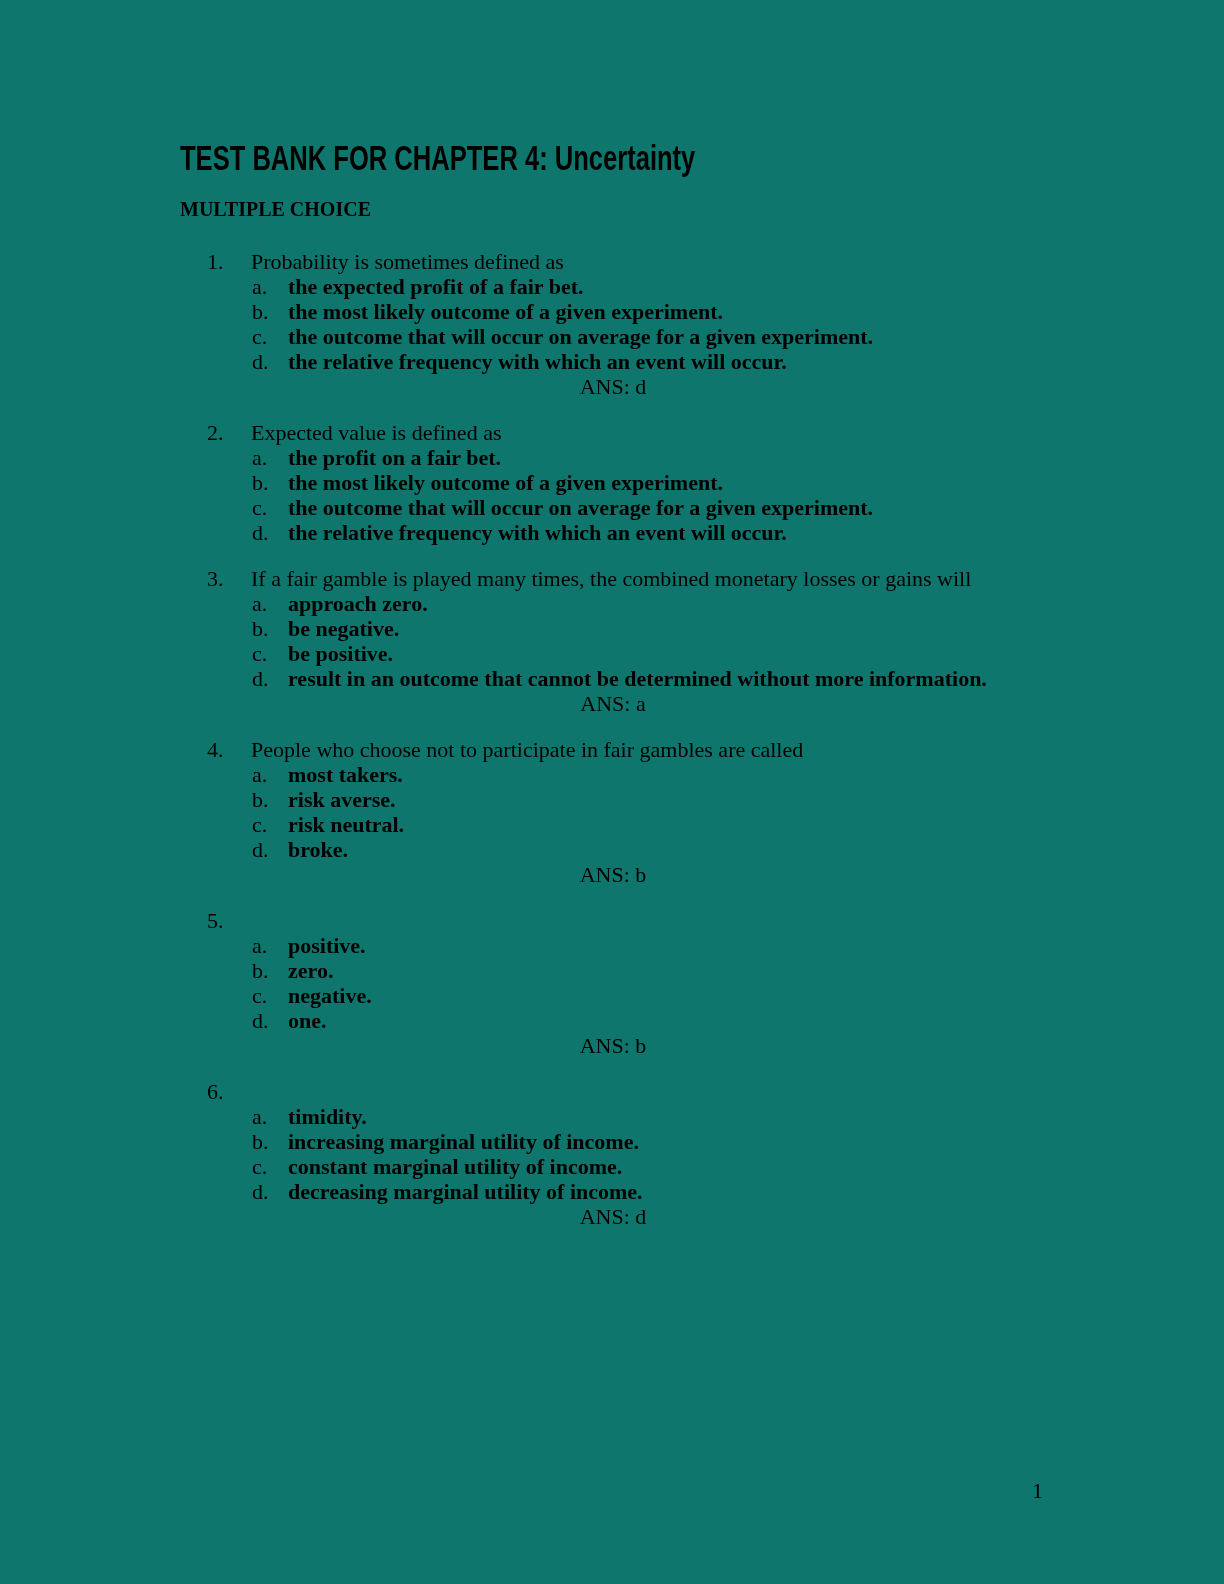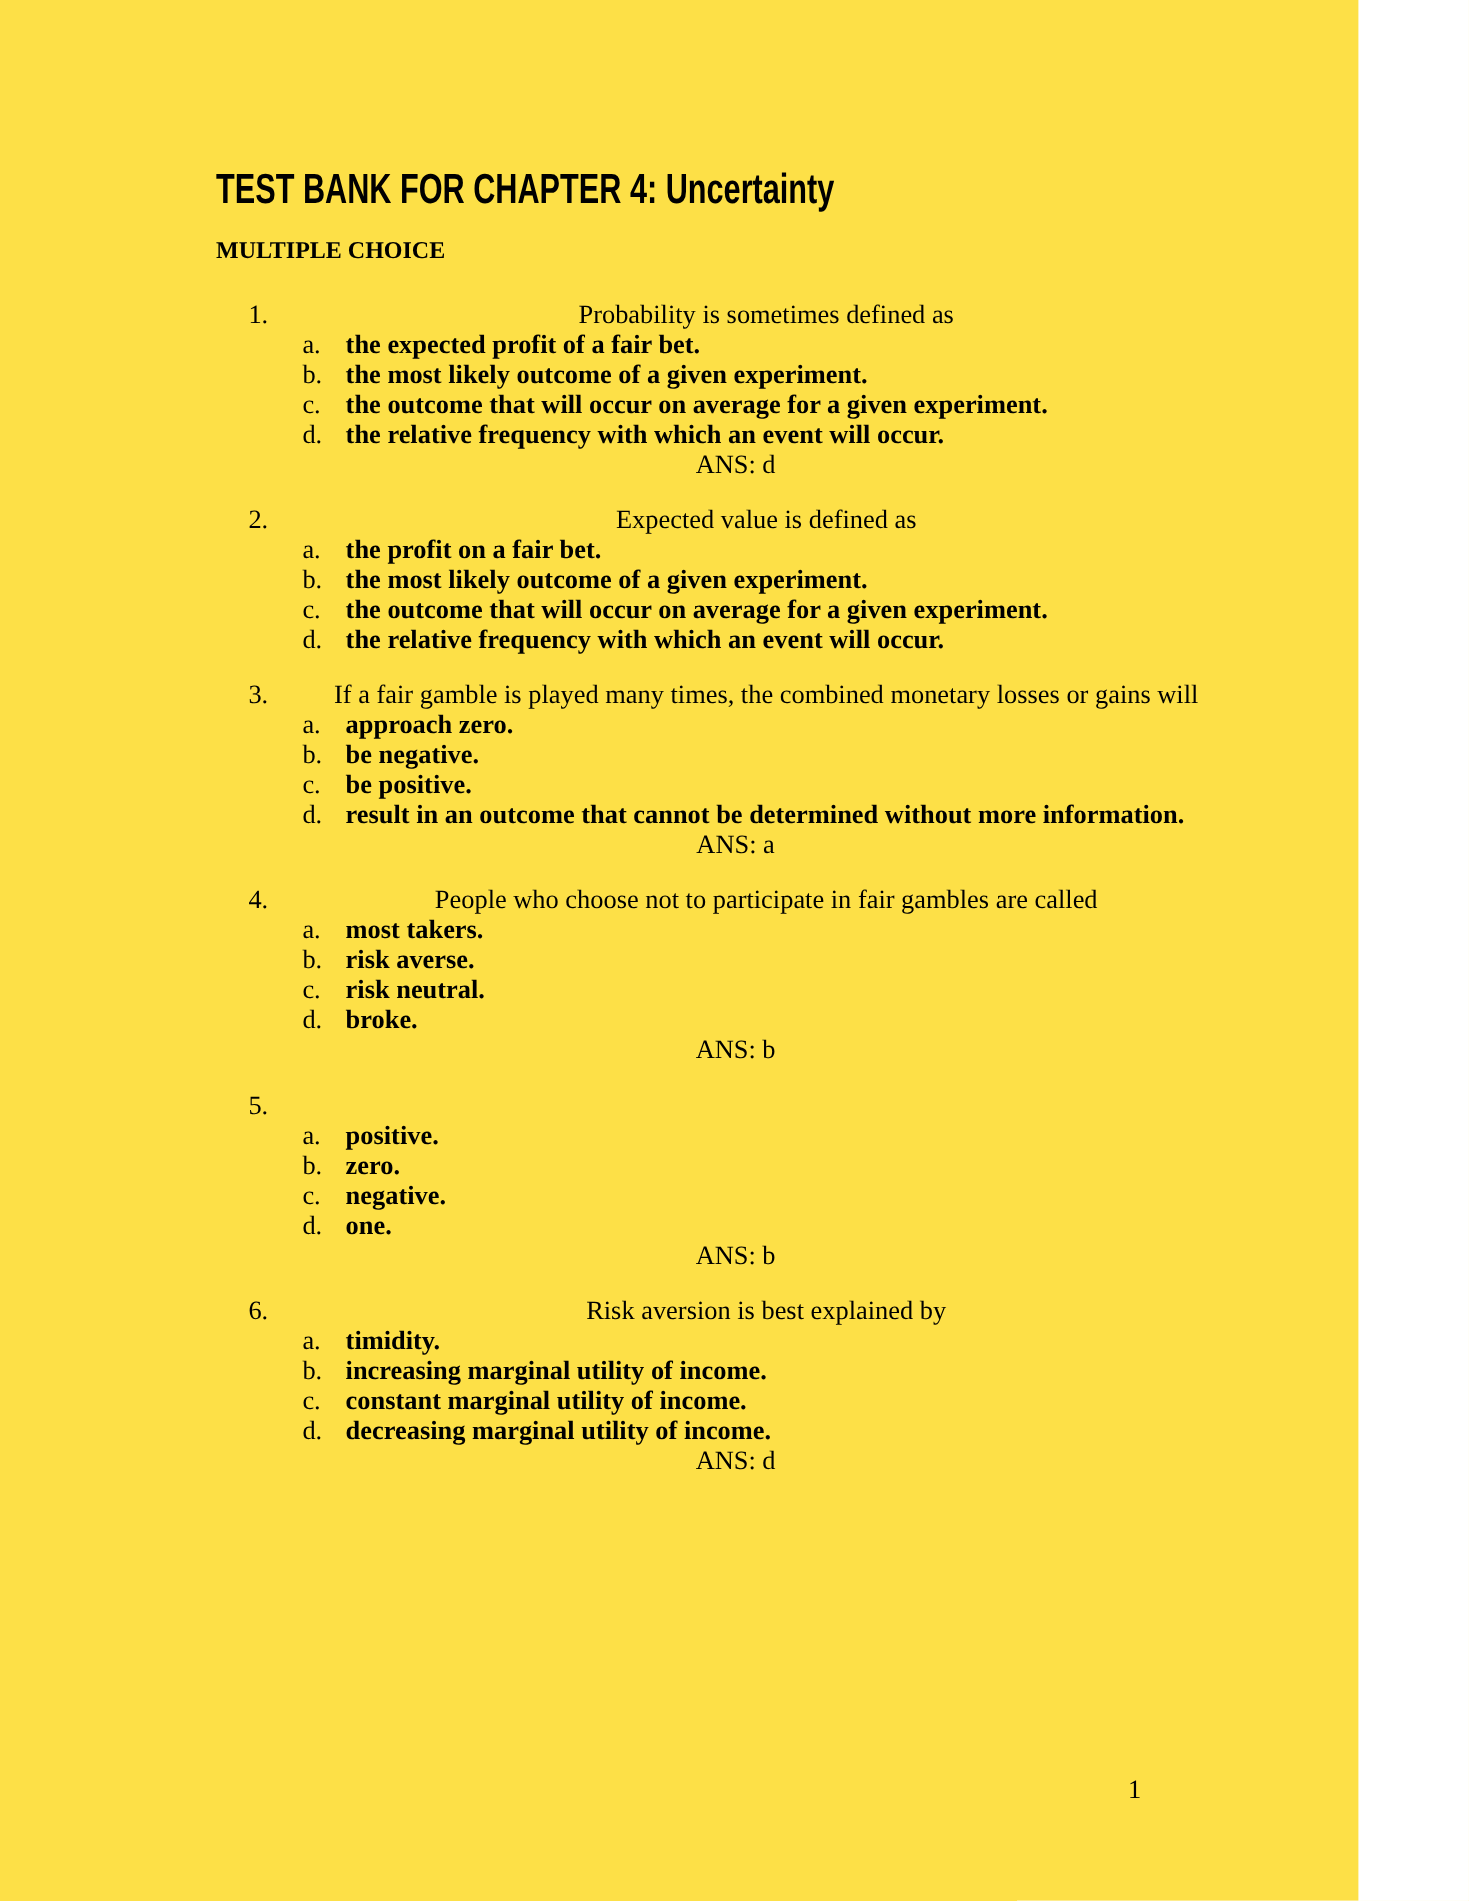--- a/index.html
+++ b/index.html
@@ -1,20 +1,20 @@
 <!DOCTYPE html>
 <html><head>
 <meta charset="utf-8">
 <style>
   html, body { margin: 0; padding: 0; background: #ffffff; }
   .page {
     position: relative;
-    width: 1132px;
+    width: 1224px;
     height: 1584px;
-    background: #fde047;
+    background: #0f766e;
     color: #000000;
     font-family: "Liberation Serif", serif;
     font-size: 22px;
     line-height: 25px;
     overflow: hidden;
   }
   .content {
     position: absolute;
     left: 180px;
     top: 140px;
@@ -35,21 +35,21 @@
   .section-heading {
     margin: 0 0 27px 0;
     font-family: "Liberation Serif", serif;
     font-weight: bold;
     font-size: 20px;
     line-height: 25px;
   }
   .question { margin: 0 0 21px 0; }
   .q-line { display: flex; padding-left: 27px; }
   .q-num { flex: 0 0 44px; }
-  .q-text { width: 775px; text-align: center; }
+  .q-text { width: 775px; }
   .options { margin: 0; padding: 0 0 0 72px; list-style: none; }
   .option { display: flex; }
   .opt-letter { flex: 0 0 36px; }
   .opt-text { flex: 1 1 auto; font-weight: bold; }
   .answer-line { margin: 0; text-align: center; }
   .page-number {
     position: absolute;
     right: 181px;
     top: 1478px;
     font-size: 22px;
@@ -190,21 +190,20 @@
           <span class="opt-letter">d.</span>
           <span class="opt-text">one.</span>
         </li>
       </ol>
       <div class="answer-line">ANS: b</div>
     </div>
 
     <div class="question">
       <div class="q-line">
         <span class="q-num">6.</span>
-        <span class="q-text">Risk aversion is best explained by</span>
       </div>
       <ol class="options">
         <li class="option">
           <span class="opt-letter">a.</span>
           <span class="opt-text">timidity.</span>
         </li>
         <li class="option">
           <span class="opt-letter">b.</span>
           <span class="opt-text">increasing marginal utility of income.</span>
         </li>

